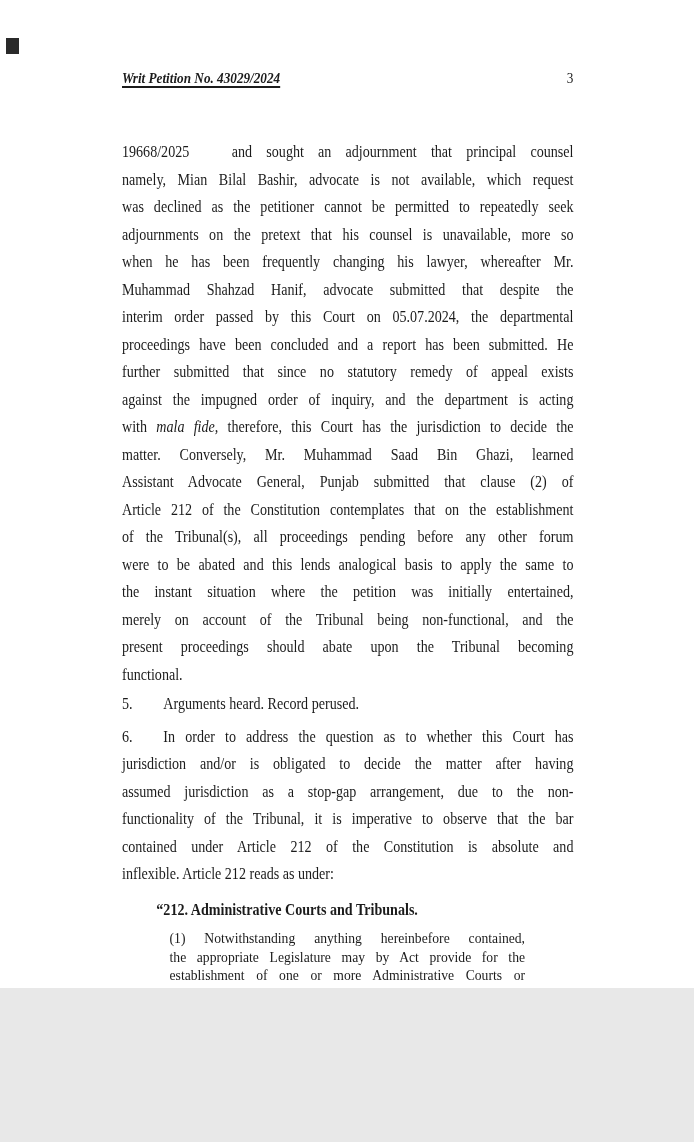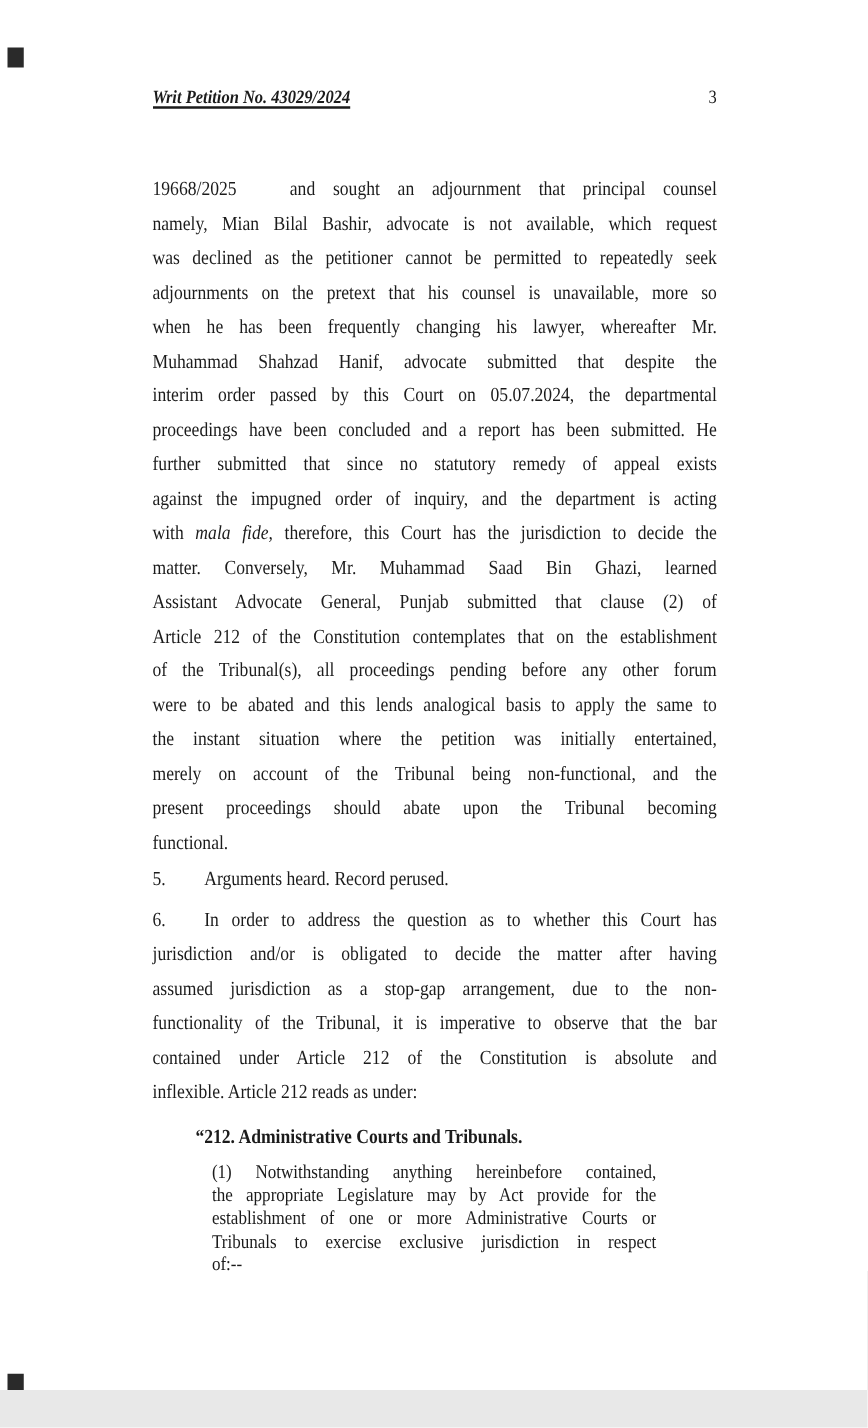--- a/index.html
+++ b/index.html
@@ -1,19 +1,19 @@
 <!DOCTYPE html>
 <html><head>
 <meta charset="utf-8">
 <style>
   html, body { margin: 0; padding: 0; background: #e8e8e8; }
   .page {
     position: relative;
     width: 694px;
-    height: 1112px;
+    height: 988px;
     background: #ffffff;
     overflow: hidden;
     font-family: "Liberation Serif", "DejaVu Serif", serif;
     color: #1b1b1b;
   }
   .corner-mark {
     position: absolute;
     left: 6px;
     width: 13px;
     background: #2a2a2a;

